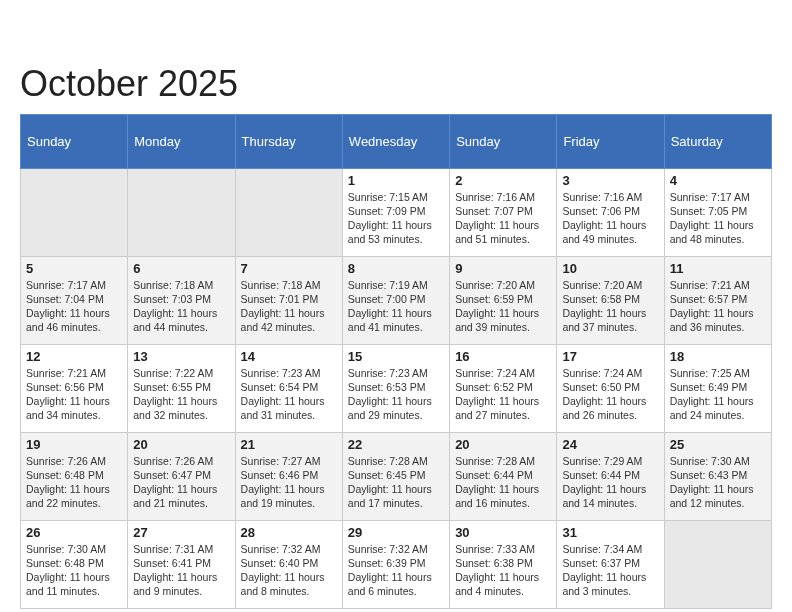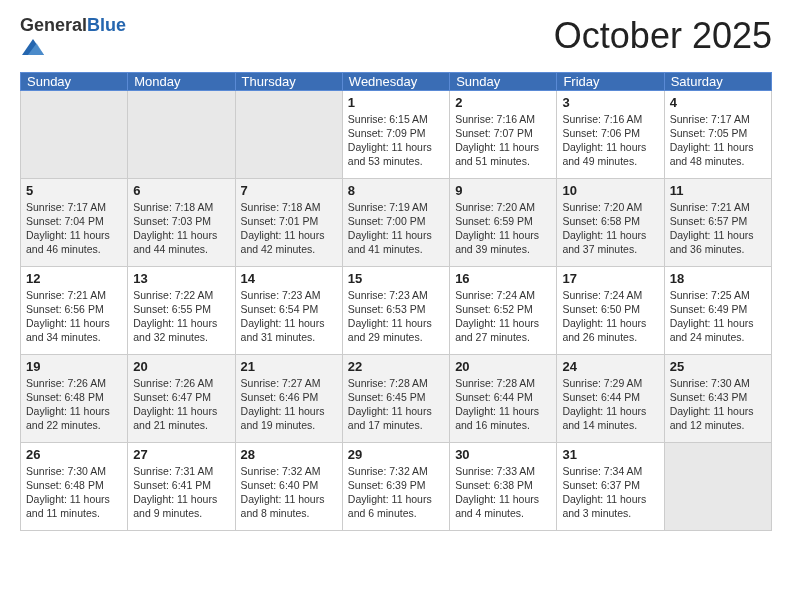--- a/index.html
+++ b/index.html
@@ -28,41 +28,42 @@
     }
     .logo-general { color: #333; }
     .logo-blue { color: #2566af; }
     .logo-icon {
       width: 22px;
       height: 22px;
       margin-left: 2px;
     }
     .title-block {
       text-align: right;
+      margin-top: 48px;
     }
     .month-title {
       font-size: 36px;
       font-weight: normal;
       color: #222;
       line-height: 1.1;
     }
     .location {
       font-size: 16px;
       color: #444;
     }
     table {
       width: 100%;
       border-collapse: collapse;
       table-layout: fixed;
     }
     thead th {
       background: #3a6db5;
       color: #fff;
       text-align: left;
-      padding: 1px 6px;
+      padding: 19px 6px;
       font-size: 13px;
       font-weight: normal;
       border: 1px solid #5a8ad5;
     }
     tbody td {
       vertical-align: top;
       border: 1px solid #ccc;
       padding: 4px 5px;
       height: 88px;
       font-size: 11px;
@@ -85,31 +86,20 @@
       color: #333;
     }
     .empty-cell {
       background: #e8e8e8 !important;
     }
   </style>
 </head>
 <body>
 
 <div class="header">
-  <div class="logo">
-    <div>
-      <div class="logo-text">
-        <span class="logo-general">General</span><span class="logo-blue">Blue</span>
-      </div>
-      <svg class="logo-icon" viewBox="0 0 30 22" xmlns="http://www.w3.org/2000/svg">
-        <polygon points="0,22 15,0 30,22" fill="#2566af"></polygon>
-        <polygon points="8,22 20,6 30,22" fill="#5b9bd5" opacity="0.7"></polygon>
-      </svg>
-    </div>
-  </div>
   <div class="title-block">
     <div class="month-title">October 2025</div>
   </div>
 </div>
 
 <table>
   <thead>
     <tr>
     <th>Sunday</th>
         <th>Monday</th>
@@ -120,21 +110,21 @@
         <th>Saturday</th>
       </tr>
   </thead>
   <tbody id="calendar-body">
   <tr>
         <td class="empty-cell"></td>
         <td class="empty-cell"></td>
         <td class="empty-cell"></td>
         <td>
           <span class="day-number">1</span>
-          <div class="cell-info">Sunrise: 6:15 AM
+          <div class="cell-info">Sunrise: 7:15 AM
 Sunset: 7:09 PM
 Daylight: 11 hours
 and 53 minutes.</div>
         </td>
         <td>
           <span class="day-number">2</span>
           <div class="cell-info">Sunrise: 7:16 AM
 Sunset: 7:07 PM
 Daylight: 11 hours
 and 51 minutes.</div>

